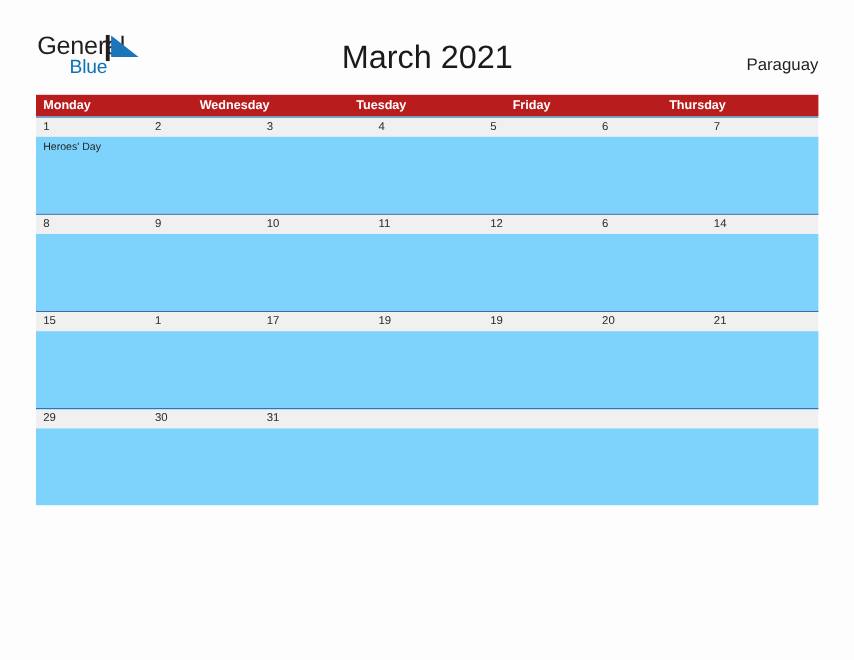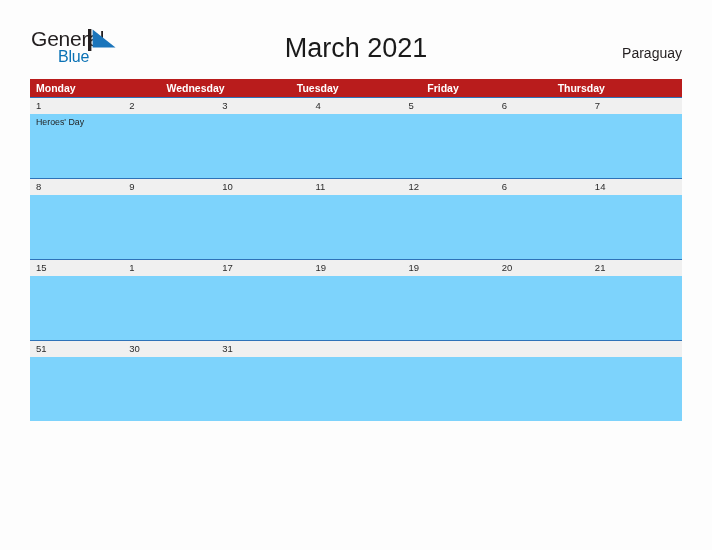--- a/index.html
+++ b/index.html
@@ -244,21 +244,21 @@
       <div class="event-cell"></div>
       <div class="event-cell"></div>
       <div class="event-cell"></div>
       <div class="event-cell"></div>
     </div>
   </div>
 
 
   <div class="week-row">
     <div class="date-band">
-      <div class="date-cell">51</div>
+      <div class="date-cell">29</div>
       <div class="date-cell">30</div>
       <div class="date-cell">31</div>
       <div class="date-cell"></div>
       <div class="date-cell"></div>
       <div class="date-cell"></div>
       <div class="date-cell"></div>
     </div>
     <div class="event-band">
       <div class="event-cell"></div>
       <div class="event-cell"></div>

